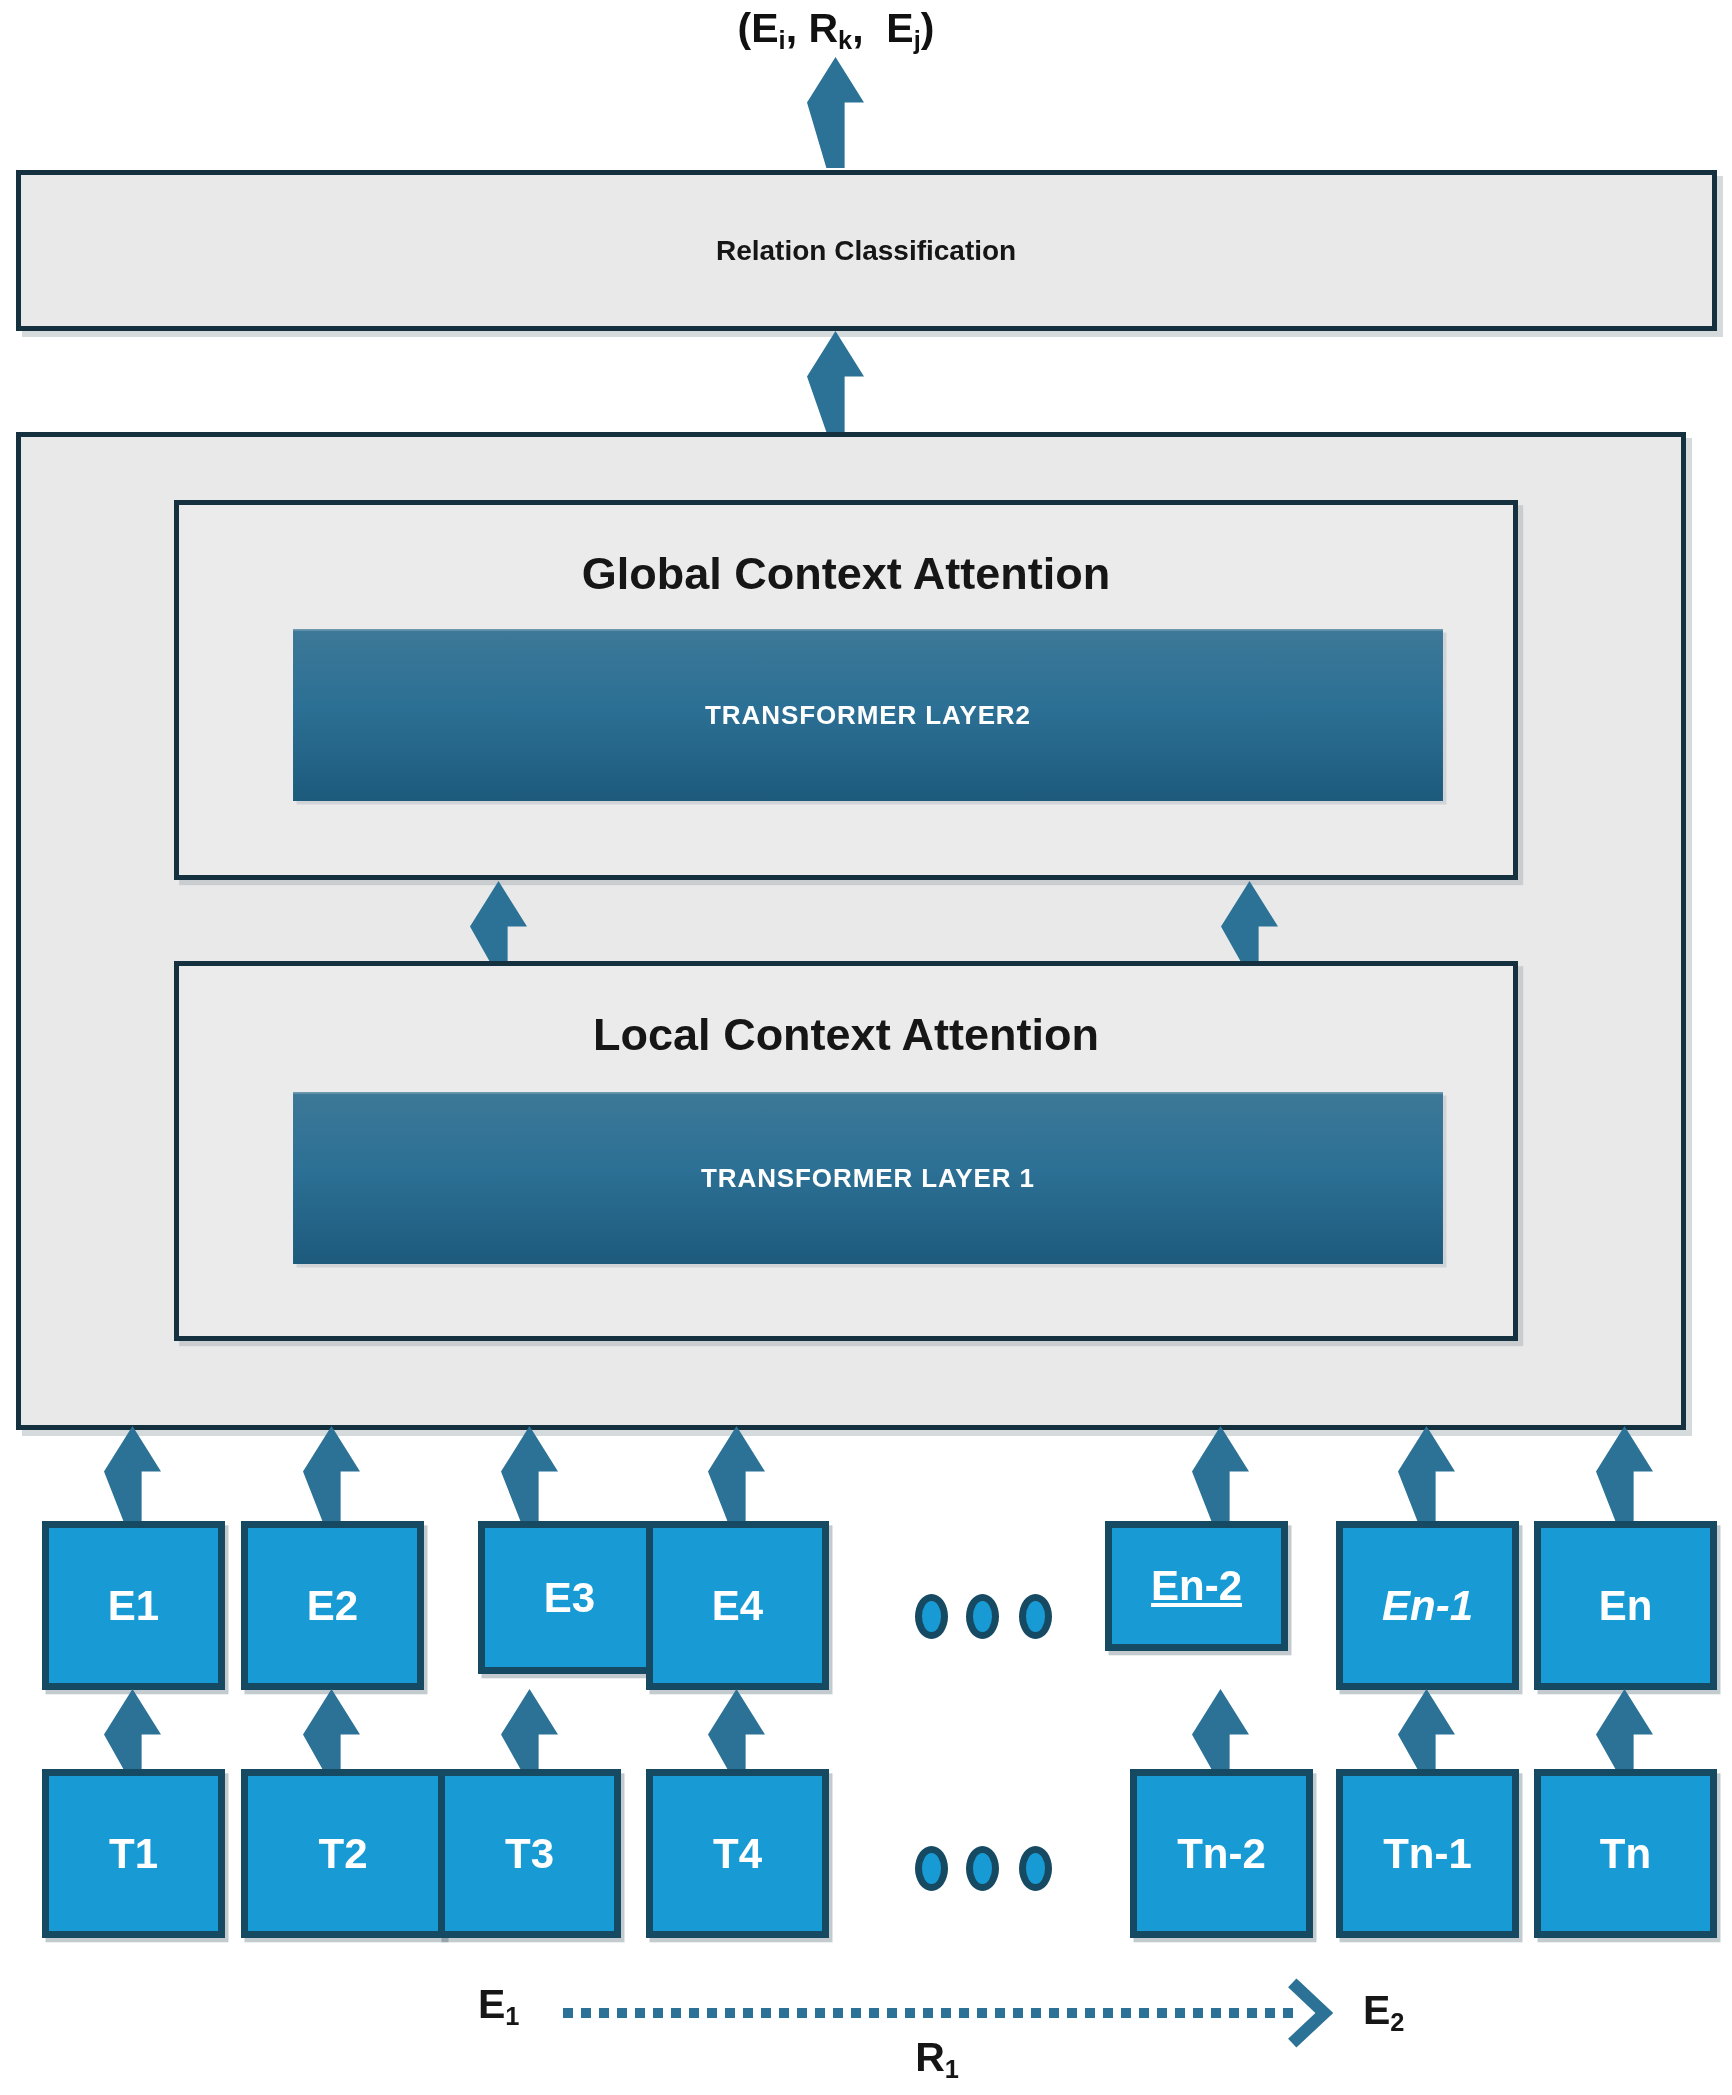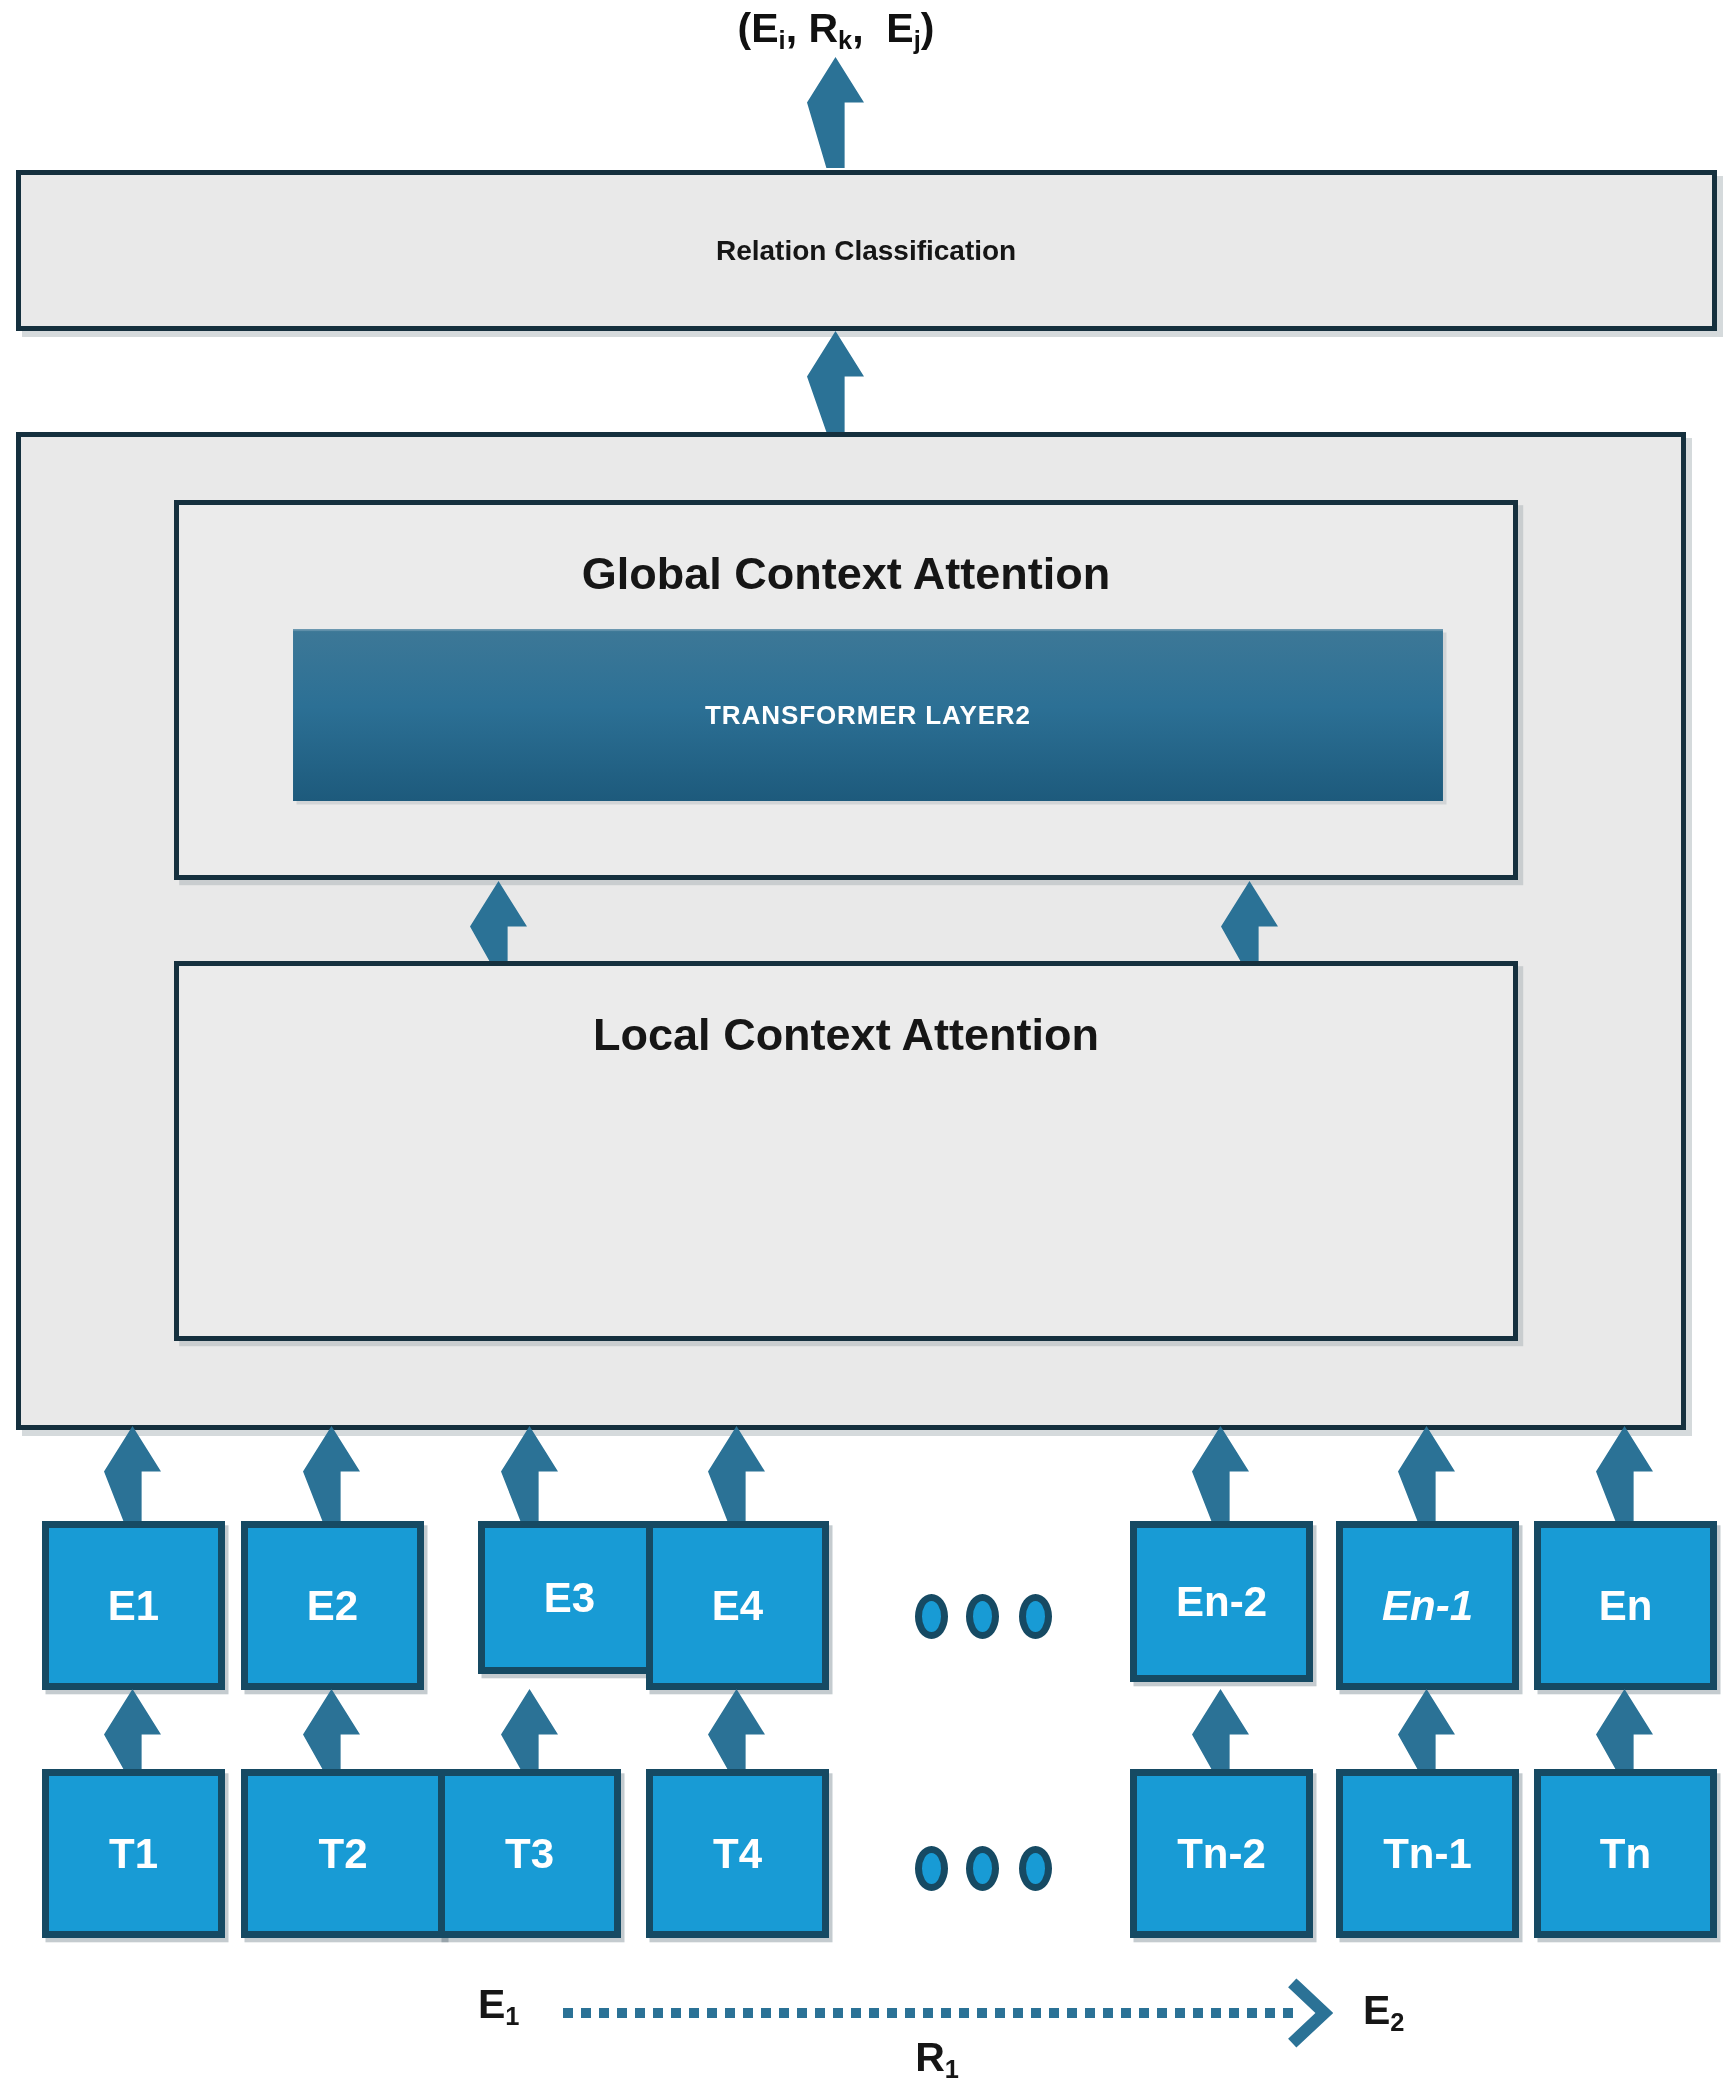--- a/index.html
+++ b/index.html
@@ -96,37 +96,40 @@
     <div class="tlayer">
       <span>TRANSFORMER LAYER2</span>
     </div>
   </div>
 
   <div class="arrow" style="left:470px;top:881px;height:80px;clip-path:polygon(50% 0,100% 57%,66% 57%,66% 100%,34% 100%,0 57%);"></div>
   <div class="arrow" style="left:1221px;top:881px;height:80px;clip-path:polygon(50% 0,100% 57%,66% 57%,66% 100%,34% 100%,0 57%);"></div>
 
   <div class="panel inner-panel local-panel">
     <div class="inner-title">Local Context Attention</div>
+    <div class="tlayer">
+      <span>TRANSFORMER LAYER 1</span>
+    </div>
   </div>
 
   <div id="generated">
       <div class="arrow" style="left: 104px; top: 1426px; height: 95px; clip-path: polygon(50% 0px, 100% 48%, 66% 48%, 66% 100%, 34% 100%, 0px 48%);"></div>
       <div class="bluebox" style="left: 42px; top: 1521px; width: 183px; height: 169px;">E1</div>
       <div class="arrow" style="left: 104px; top: 1689px; height: 80px; clip-path: polygon(50% 0px, 100% 57%, 66% 57%, 66% 100%, 34% 100%, 0px 57%);"></div>
       <div class="arrow" style="left: 303px; top: 1426px; height: 95px; clip-path: polygon(50% 0px, 100% 48%, 66% 48%, 66% 100%, 34% 100%, 0px 48%);"></div>
       <div class="bluebox" style="left: 241px; top: 1521px; width: 183px; height: 169px;">E2</div>
       <div class="arrow" style="left: 303px; top: 1689px; height: 80px; clip-path: polygon(50% 0px, 100% 57%, 66% 57%, 66% 100%, 34% 100%, 0px 57%);"></div>
       <div class="arrow" style="left: 501px; top: 1426px; height: 95px; clip-path: polygon(50% 0px, 100% 48%, 66% 48%, 66% 100%, 34% 100%, 0px 48%);"></div>
       <div class="bluebox" style="left: 434px; top: 1521px; width: 183px; height: 153px; margin-left: 44px;">E3</div>
       <div class="arrow" style="left: 501px; top: 1689px; height: 80px; clip-path: polygon(50% 0px, 100% 57%, 66% 57%, 66% 100%, 34% 100%, 0px 57%);"></div>
       <div class="arrow" style="left: 708px; top: 1426px; height: 95px; clip-path: polygon(50% 0px, 100% 48%, 66% 48%, 66% 100%, 34% 100%, 0px 48%);"></div>
       <div class="bluebox" style="left: 646px; top: 1521px; width: 183px; height: 169px;">E4</div>
       <div class="arrow" style="left: 708px; top: 1689px; height: 80px; clip-path: polygon(50% 0px, 100% 57%, 66% 57%, 66% 100%, 34% 100%, 0px 57%);"></div>
       <div class="arrow" style="left: 1192px; top: 1426px; height: 95px; clip-path: polygon(50% 0px, 100% 48%, 66% 48%, 66% 100%, 34% 100%, 0px 48%);"></div>
-      <div class="bluebox" style="left: 1130px; top: 1521px; width: 183px; height: 161px;">En-2</div>
+      <div class="bluebox" style="left: 1105px; top: 1521px; width: 183px; height: 130px; text-decoration: underline;">En-2</div>
       <div class="arrow" style="left: 1192px; top: 1689px; height: 80px; clip-path: polygon(50% 0px, 100% 57%, 66% 57%, 66% 100%, 34% 100%, 0px 57%);"></div>
       <div class="arrow" style="left: 1398px; top: 1426px; height: 95px; clip-path: polygon(50% 0px, 100% 48%, 66% 48%, 66% 100%, 34% 100%, 0px 48%);"></div>
       <div class="bluebox" style="left: 1336px; top: 1521px; width: 183px; height: 169px; font-style: italic;">En-1</div>
       <div class="arrow" style="left: 1398px; top: 1689px; height: 80px; clip-path: polygon(50% 0px, 100% 57%, 66% 57%, 66% 100%, 34% 100%, 0px 57%);"></div>
       <div class="arrow" style="left: 1596px; top: 1426px; height: 95px; clip-path: polygon(50% 0px, 100% 48%, 66% 48%, 66% 100%, 34% 100%, 0px 48%);"></div>
       <div class="bluebox" style="left: 1534px; top: 1521px; width: 183px; height: 169px;">En</div>
       <div class="arrow" style="left: 1596px; top: 1689px; height: 80px; clip-path: polygon(50% 0px, 100% 57%, 66% 57%, 66% 100%, 34% 100%, 0px 57%);"></div>
       <div class="bluebox" style="left: 42px; top: 1769px; width: 183px; height: 169px;">T1</div>
       <div class="bluebox" style="left: 241px; top: 1769px; width: 204px; height: 169px;">T2</div>
       <div class="bluebox" style="left: 438px; top: 1769px; width: 183px; height: 169px;">T3</div>

